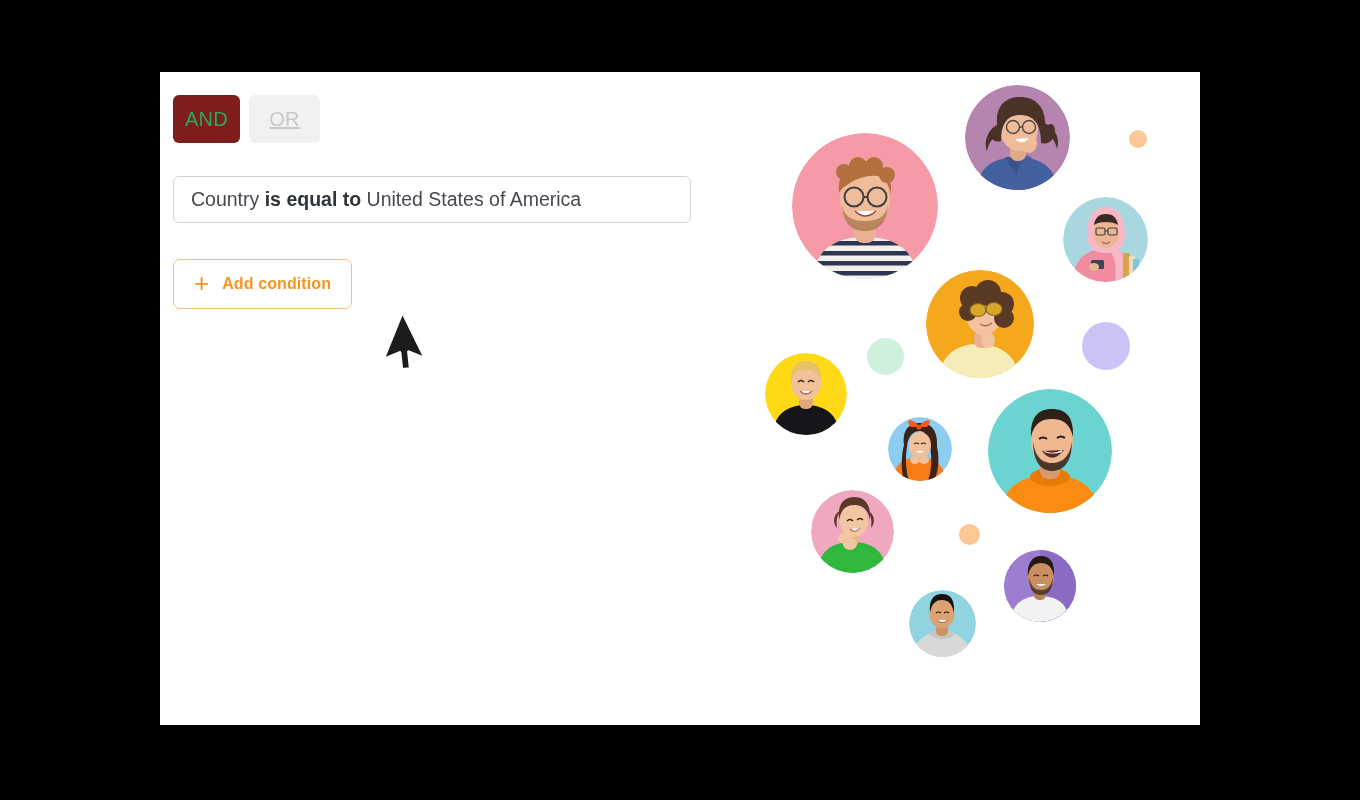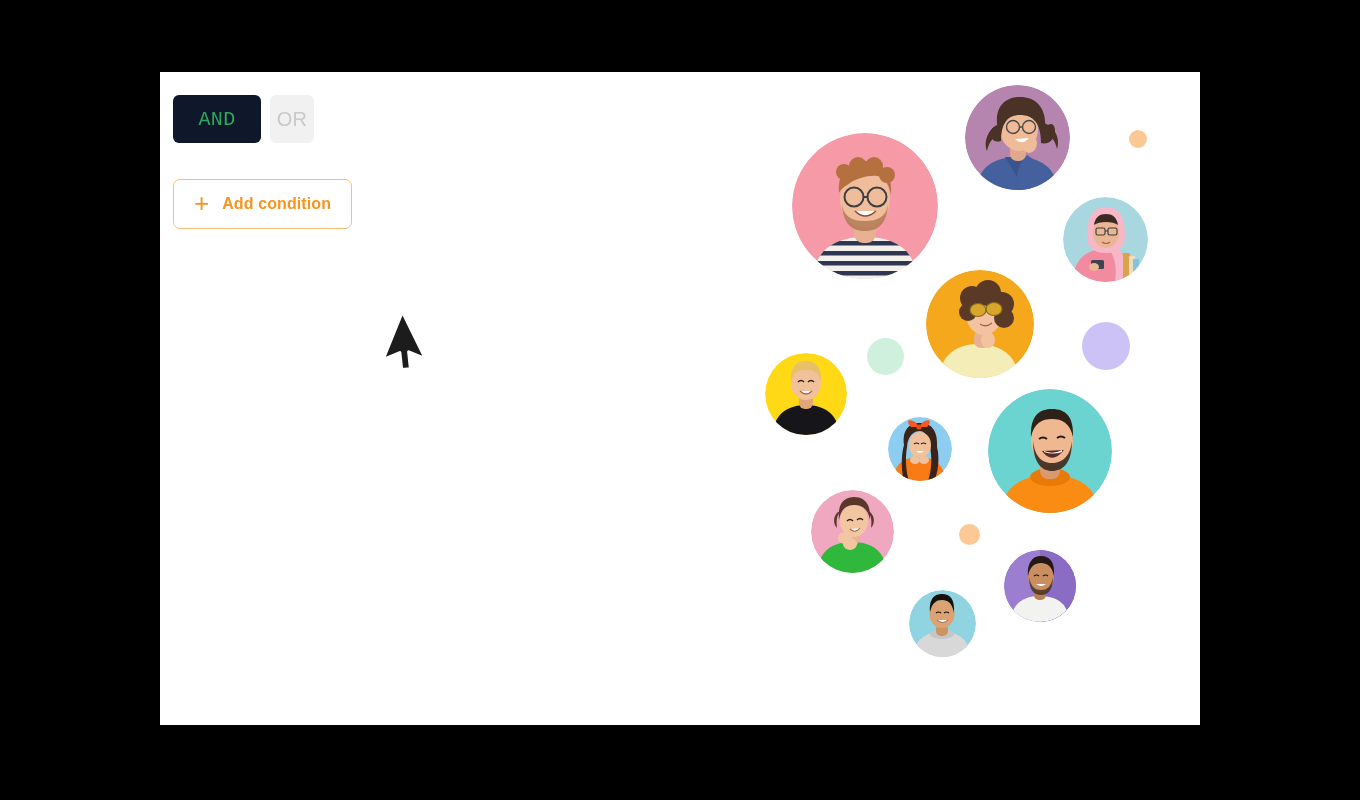--- a/index.html
+++ b/index.html
@@ -49,29 +49,29 @@
     font-family: "Liberation Sans", sans-serif;
     letter-spacing: 0.3px;
     padding: 0;
     height: 48px;
     cursor: pointer;
     display: flex;
     align-items: center;
     justify-content: center;
   }
   .logic-btn.and {
-    width: 88px;
-    background: #0f172a;
+    width: 67px;
+    background: #7f1d1d;
     color: #2aa95a;
-    font-family: Liberation Mono, monospace;
   }
   .logic-btn.or {
-    width: 44px;
+    width: 71px;
     background: #f1f1f1;
     color: #c9c9c9;
+    text-decoration: underline;
   }
 
   .condition-row {
     margin-top: 33px;
     width: 518px;
     height: 47px;
     box-sizing: border-box;
     border: 1px solid #d2d2d2;
     border-radius: 6px;
     background: #ffffff;
@@ -153,20 +153,23 @@
 
   <div id="panel">
 
     <div id="builder">
 
       <div class="logic-toggle">
         <button class="logic-btn and">AND</button>
         <button class="logic-btn or">OR</button>
       </div>
 
+      <div class="condition-row">
+        <span class="condition-text"><span class="field">Country</span><span>&nbsp;</span><span class="op">is equal to</span><span>&nbsp;</span><span class="val">United States of America</span></span>
+      </div>
 
       <div class="add-condition">
         <span class="plus">+</span>
         <span class="label">Add condition</span>
       </div>
 
     </div>
 
     <div id="cursor">
       <svg width="66" height="66" viewBox="0 0 66 66">

